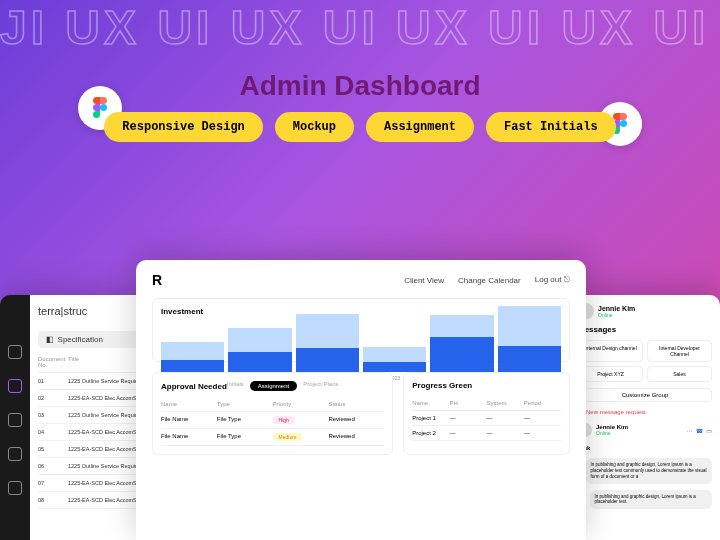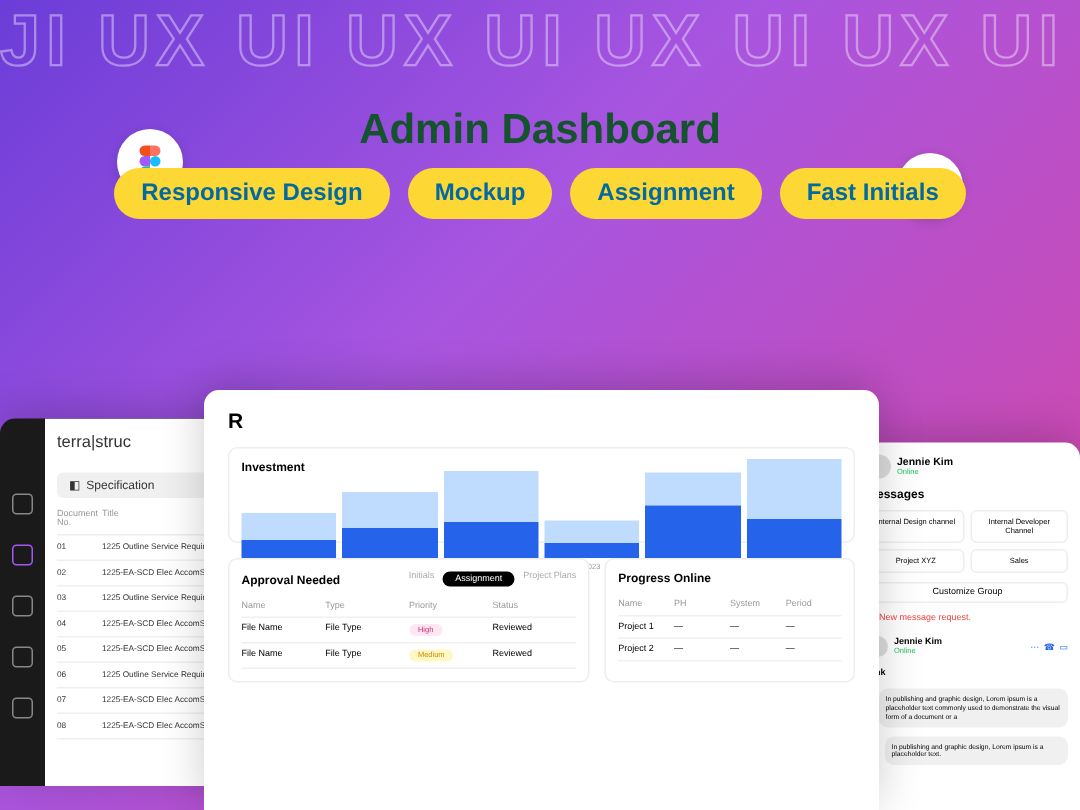--- a/index.html
+++ b/index.html
@@ -1,37 +1,37 @@
 <!DOCTYPE html>
 <html><head>
 <meta charset="utf-8">
 <style>
 * { margin: 0; padding: 0; box-sizing: border-box; }
 body { font-family: -apple-system, BlinkMacSystemFont, 'Segoe UI', sans-serif; width: 720px; height: 540px; overflow: hidden; background: linear-gradient(135deg, #6b3dd8 0%, #a855e0 40%, #d946a0 100%); position: relative; }
 .bg-text { position: absolute; top: 0; left: 0; right: 0; font-size: 48px; font-weight: 800; color: transparent; -webkit-text-stroke: 1.5px rgba(255,255,255,0.4); letter-spacing: 4px; white-space: nowrap; z-index: 0; }
 .hero { text-align: center; padding-top: 70px; position: relative; z-index: 2; }
-.hero h1 { font-size: 28px; font-weight: 700; color: #14532d; margin-bottom: 10px; }
+.hero h1 { font-size: 28px; font-weight: 700; color: #701a75; margin-bottom: 10px; }
 .hero h2 { font-size: 34px; font-weight: 800; margin-bottom: 25px; }
 .hero h2 .ui-text { color: #fdd835; }
 .hero h2 .design-text { background: linear-gradient(90deg, #22c55e, #10b981); -webkit-background-clip: text; -webkit-text-fill-color: transparent; }
 .pills { display: flex; gap: 12px; justify-content: center; }
-.pill { background: #fdd835; color: #0369a1; padding: 8px 18px; border-radius: 20px; font-size: 16px; font-weight: 600; }
+.pill { background: #fdd835; color: #000000; padding: 8px 18px; border-radius: 20px; font-size: 12px; font-weight: 600; font-family: Liberation Mono, monospace; }
 .figma-badge { position: absolute; width: 44px; height: 44px; background: #fff; border-radius: 50%; display: flex; align-items: center; justify-content: center; box-shadow: 0 2px 8px rgba(0,0,0,0.15); }
 .figma-badge.left { top: 86px; left: 78px; }
 .figma-badge.right { top: 102px; right: 78px; }
 .figma-logo { width: 14px; height: 22px; position: relative; }
 .figma-logo span { position: absolute; width: 7px; height: 7px; }
 .f1 { top: 0; left: 0; background: #f24e1e; border-radius: 3.5px 0 0 3.5px; }
 .f2 { top: 0; left: 7px; background: #ff7262; border-radius: 0 3.5px 3.5px 0; }
 .f3 { top: 7px; left: 0; background: #a259ff; border-radius: 3.5px 0 0 3.5px; }
 .f4 { top: 7px; left: 7px; background: #1abcfe; border-radius: 50%; }
 .f5 { top: 14px; left: 0; background: #0acf83; border-radius: 3.5px 0 3.5px 3.5px; }
 .mockups { position: absolute; bottom: 0; left: 0; right: 0; height: 300px; z-index: 1; }
 .window { position: absolute; background: #fff; border-radius: 10px 10px 0 0; box-shadow: 0 -5px 30px rgba(0,0,0,0.2); overflow: hidden; }
-.win-left { left: 0; bottom: 16px; width: 170px; height: 245px; background: #1a1a1a; color: #fff; z-index: 1; }
+.win-left { left: 0; bottom: 0; width: 170px; height: 245px; background: #1a1a1a; color: #fff; z-index: 1; }
 .win-left-inner { background: #fff; color: #333; margin-left: 30px; height: 100%; }
 .win-left-nav { position: absolute; left: 0; top: 0; width: 30px; height: 100%; display: flex; flex-direction: column; align-items: center; padding-top: 50px; gap: 20px; }
 .nav-icon { width: 14px; height: 14px; border: 1.5px solid #888; border-radius: 3px; }
 .terra-logo { padding: 10px 8px; font-size: 11px; font-weight: 500; color: #333; }
 .spec-btn { margin: 4px 8px; padding: 4px 8px; background: #f0f0f0; border-radius: 4px; font-size: 8px; display: flex; align-items: center; gap: 4px; }
 .doc-list { padding: 0 8px; }
 .doc-header { display: flex; font-size: 6px; color: #999; padding: 4px 0; border-bottom: 1px solid #eee; }
 .doc-header span:first-child { width: 30px; }
 .doc-row { display: flex; font-size: 5.5px; padding: 5px 0; border-bottom: 1px solid #f0f0f0; }
 .doc-row span:first-child { width: 30px; }
@@ -181,20 +181,25 @@
               <span>1225-EA-SCD Elec AccomSchedule</span>
             </div>
           </div>
       </div>
     </div>
   </div>
 
   <div class="window win-center">
     <div class="center-header">
       <div class="logo-r">R</div>
+      <div class="header-links">
+        <span>Client View</span>
+        <span>Change Calendar</span>
+        <span><span>Log out</span> <span>⎋</span></span>
+      </div>
     </div>
     <div class="charts-row">
       <div class="card chart-investment">
         <div class="card-title">Investment</div>
         <div class="bars" id="inv-bars">
             <div class="bar-group">
               <div class="bar-top" style="height:18px"></div>
               <div class="bar-bot" style="height:12px"></div>
             </div>
             <div class="bar-group">
@@ -223,21 +228,21 @@
             <span>2021</span>
             <span>2022</span>
             <span>2023</span>
             <span>2024</span>
             <span>2025</span>
           </div>
       </div>
     </div>
     <div class="bottom-row">
       <div class="card approval">
-        <div style="display:flex;justify-content:space-between;align-items:center">
+        <div style="display:flex;align-items:center">
           <div class="card-title">Approval Needed</div>
           <div class="tabs">
             <span>Initials</span>
             <span class="tab-active">Assignment</span>
             <span>Project Plans</span>
           </div>
         </div>
         <div class="approval-table">
           <div class="approval-header">
               <span>Name</span>
@@ -255,21 +260,21 @@
               <div class="approval-row">
                 <span>File Name</span>
                 <span>File Type</span>
                 <span><span class="priority-pill pr-med">Medium</span></span>
                 <span>Reviewed</span>
               </div>
             </div>
         </div>
       </div>
       <div class="card progress">
-        <div class="card-title">Progress Online</div>
+        <div class="card-title">Progress Green</div>
         <div class="progress-header">
             <span>Name</span>
             <span>PH</span>
             <span>System</span>
             <span>Period</span>
           </div>
         <div class="progress-row">
             <span>Project 1</span>
             <span>—</span>
             <span>—</span>

